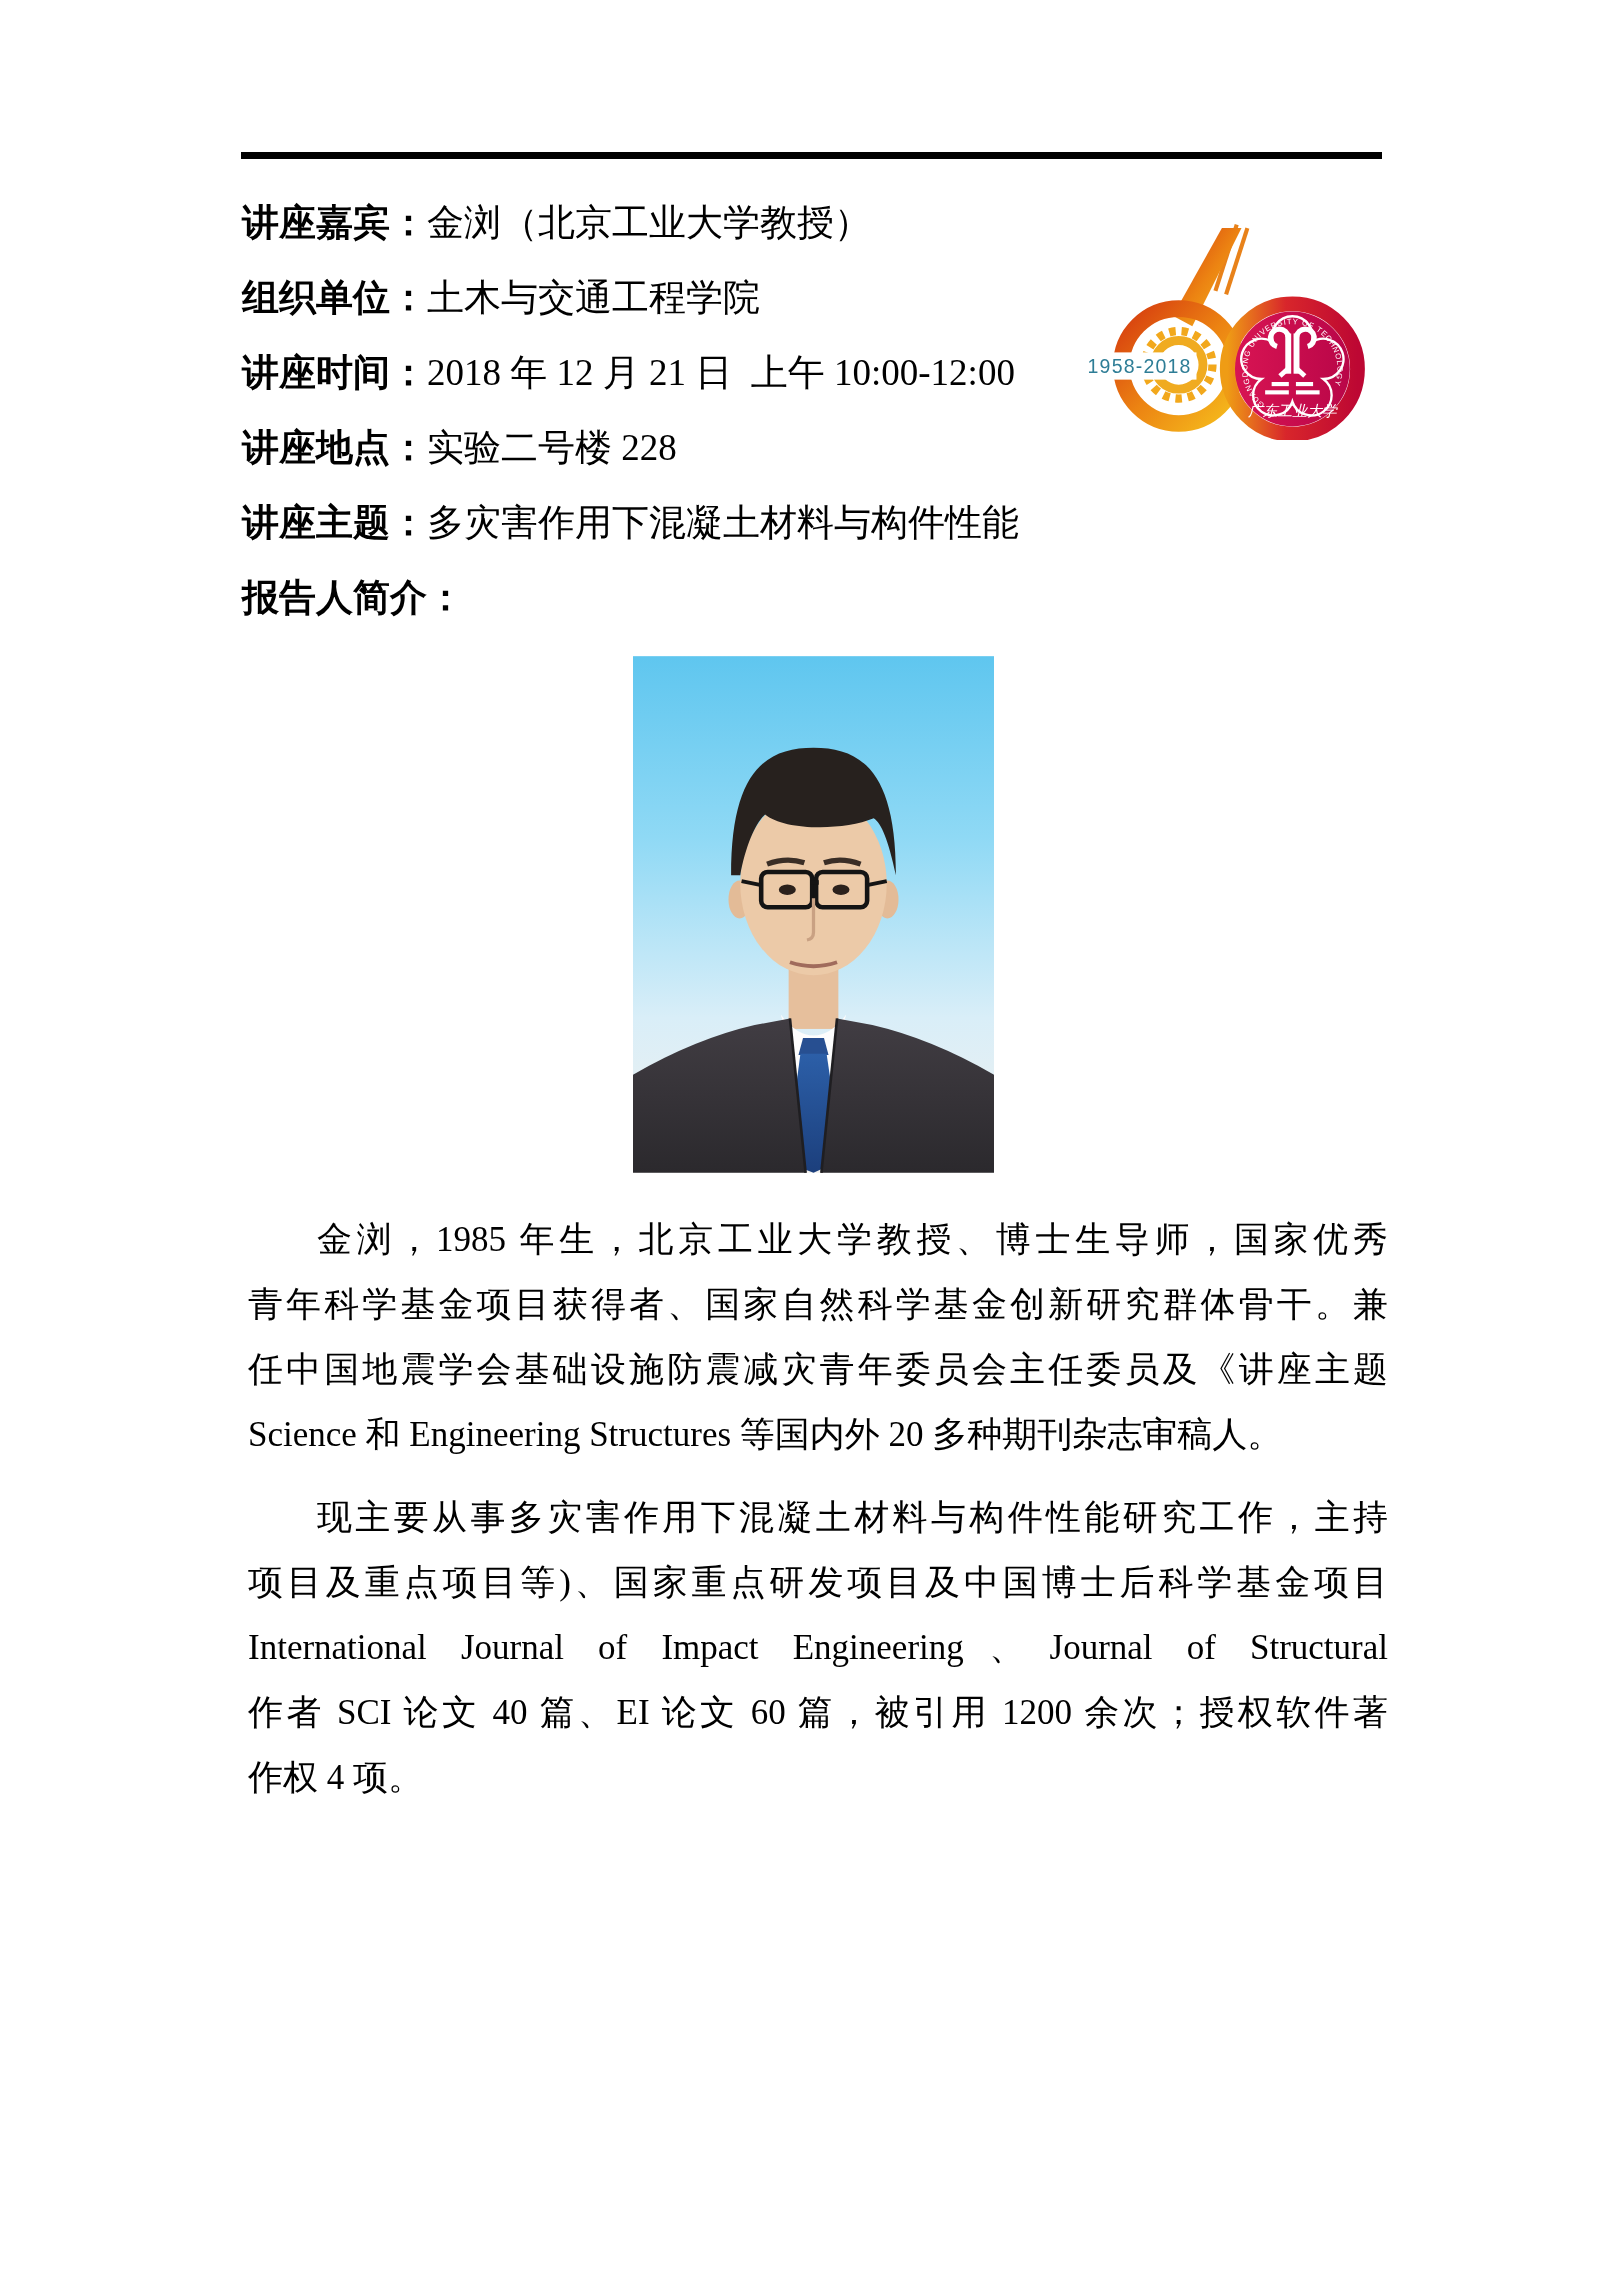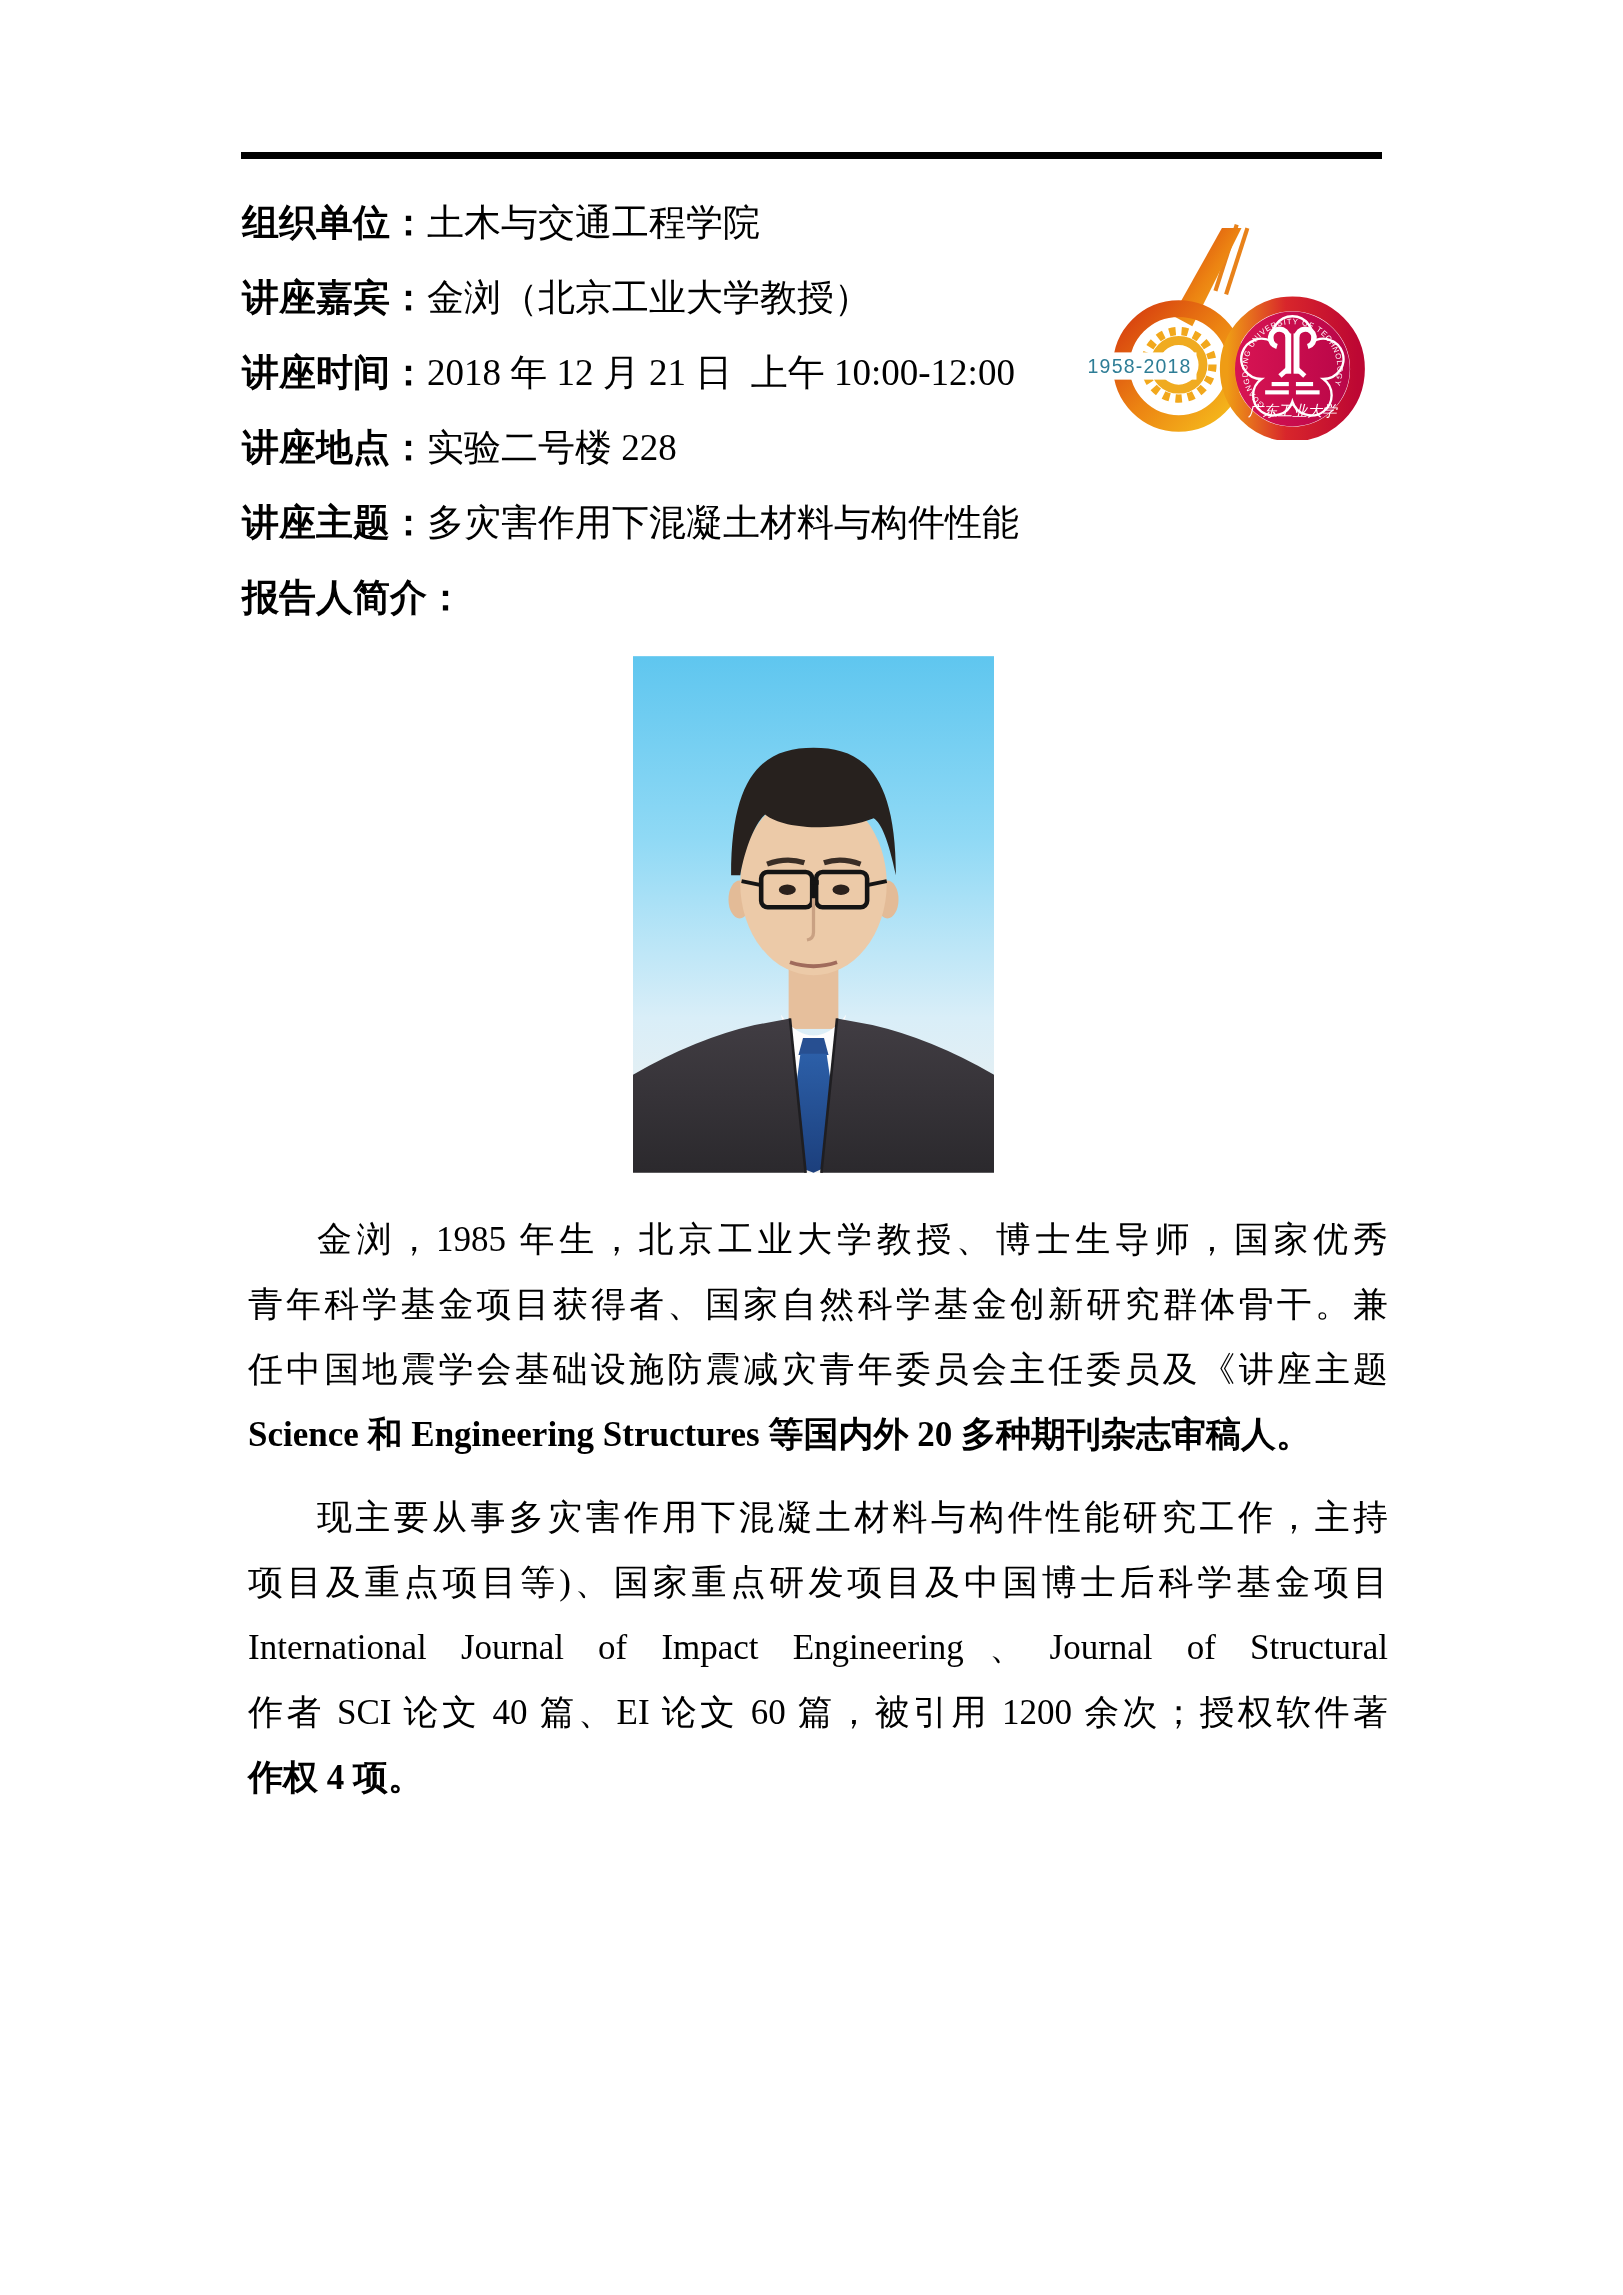--- a/index.html
+++ b/index.html
@@ -54,31 +54,31 @@
     width: 1140px;
     font-size: 35px;
   }
   .bio .line {
     height: 65px; line-height: 65px;
     text-align: justify;
     text-align-last: justify;
     overflow: visible;
   }
   .bio .line.first { text-indent: 69px; }
-  .bio .line.last  { text-align-last: left; font-weight: bold; }
+  .bio .line.last  { text-align-last: left; }
   .p2 { margin-top: 18.3px; }
 </style>
 </head>
 <body>
 
 <div class="header-rule"></div>
 
 <div class="info">
+  <div class="info-row"><span class="lbl">讲座嘉宾：</span><span>金浏（北京工业大学教授）</span></div>
   <div class="info-row"><span class="lbl">组织单位：</span><span>土木与交通工程学院</span></div>
-  <div class="info-row"><span class="lbl">讲座嘉宾：</span><span>金浏（北京工业大学教授）</span></div>
   <div class="info-row"><span class="lbl">讲座时间：</span><span>2018 年 12 月 21 日  上午 10:00-12:00</span></div>
   <div class="info-row"><span class="lbl">讲座地点：</span><span>实验二号楼 228</span></div>
   <div class="info-row"><span class="lbl">讲座主题：</span><span>多灾害作用下混凝土材料与构件性能</span></div>
   <div class="info-row"><span class="lbl">报告人简介：</span><span></span></div>
 </div>
 
 <svg class="logo" viewBox="0 0 500 370" aria-hidden="true">
   <defs>
     <linearGradient id="g6" x1="0" y1="0" x2="1" y2="1">
       <stop offset="0" stop-color="#d5390f"></stop>

